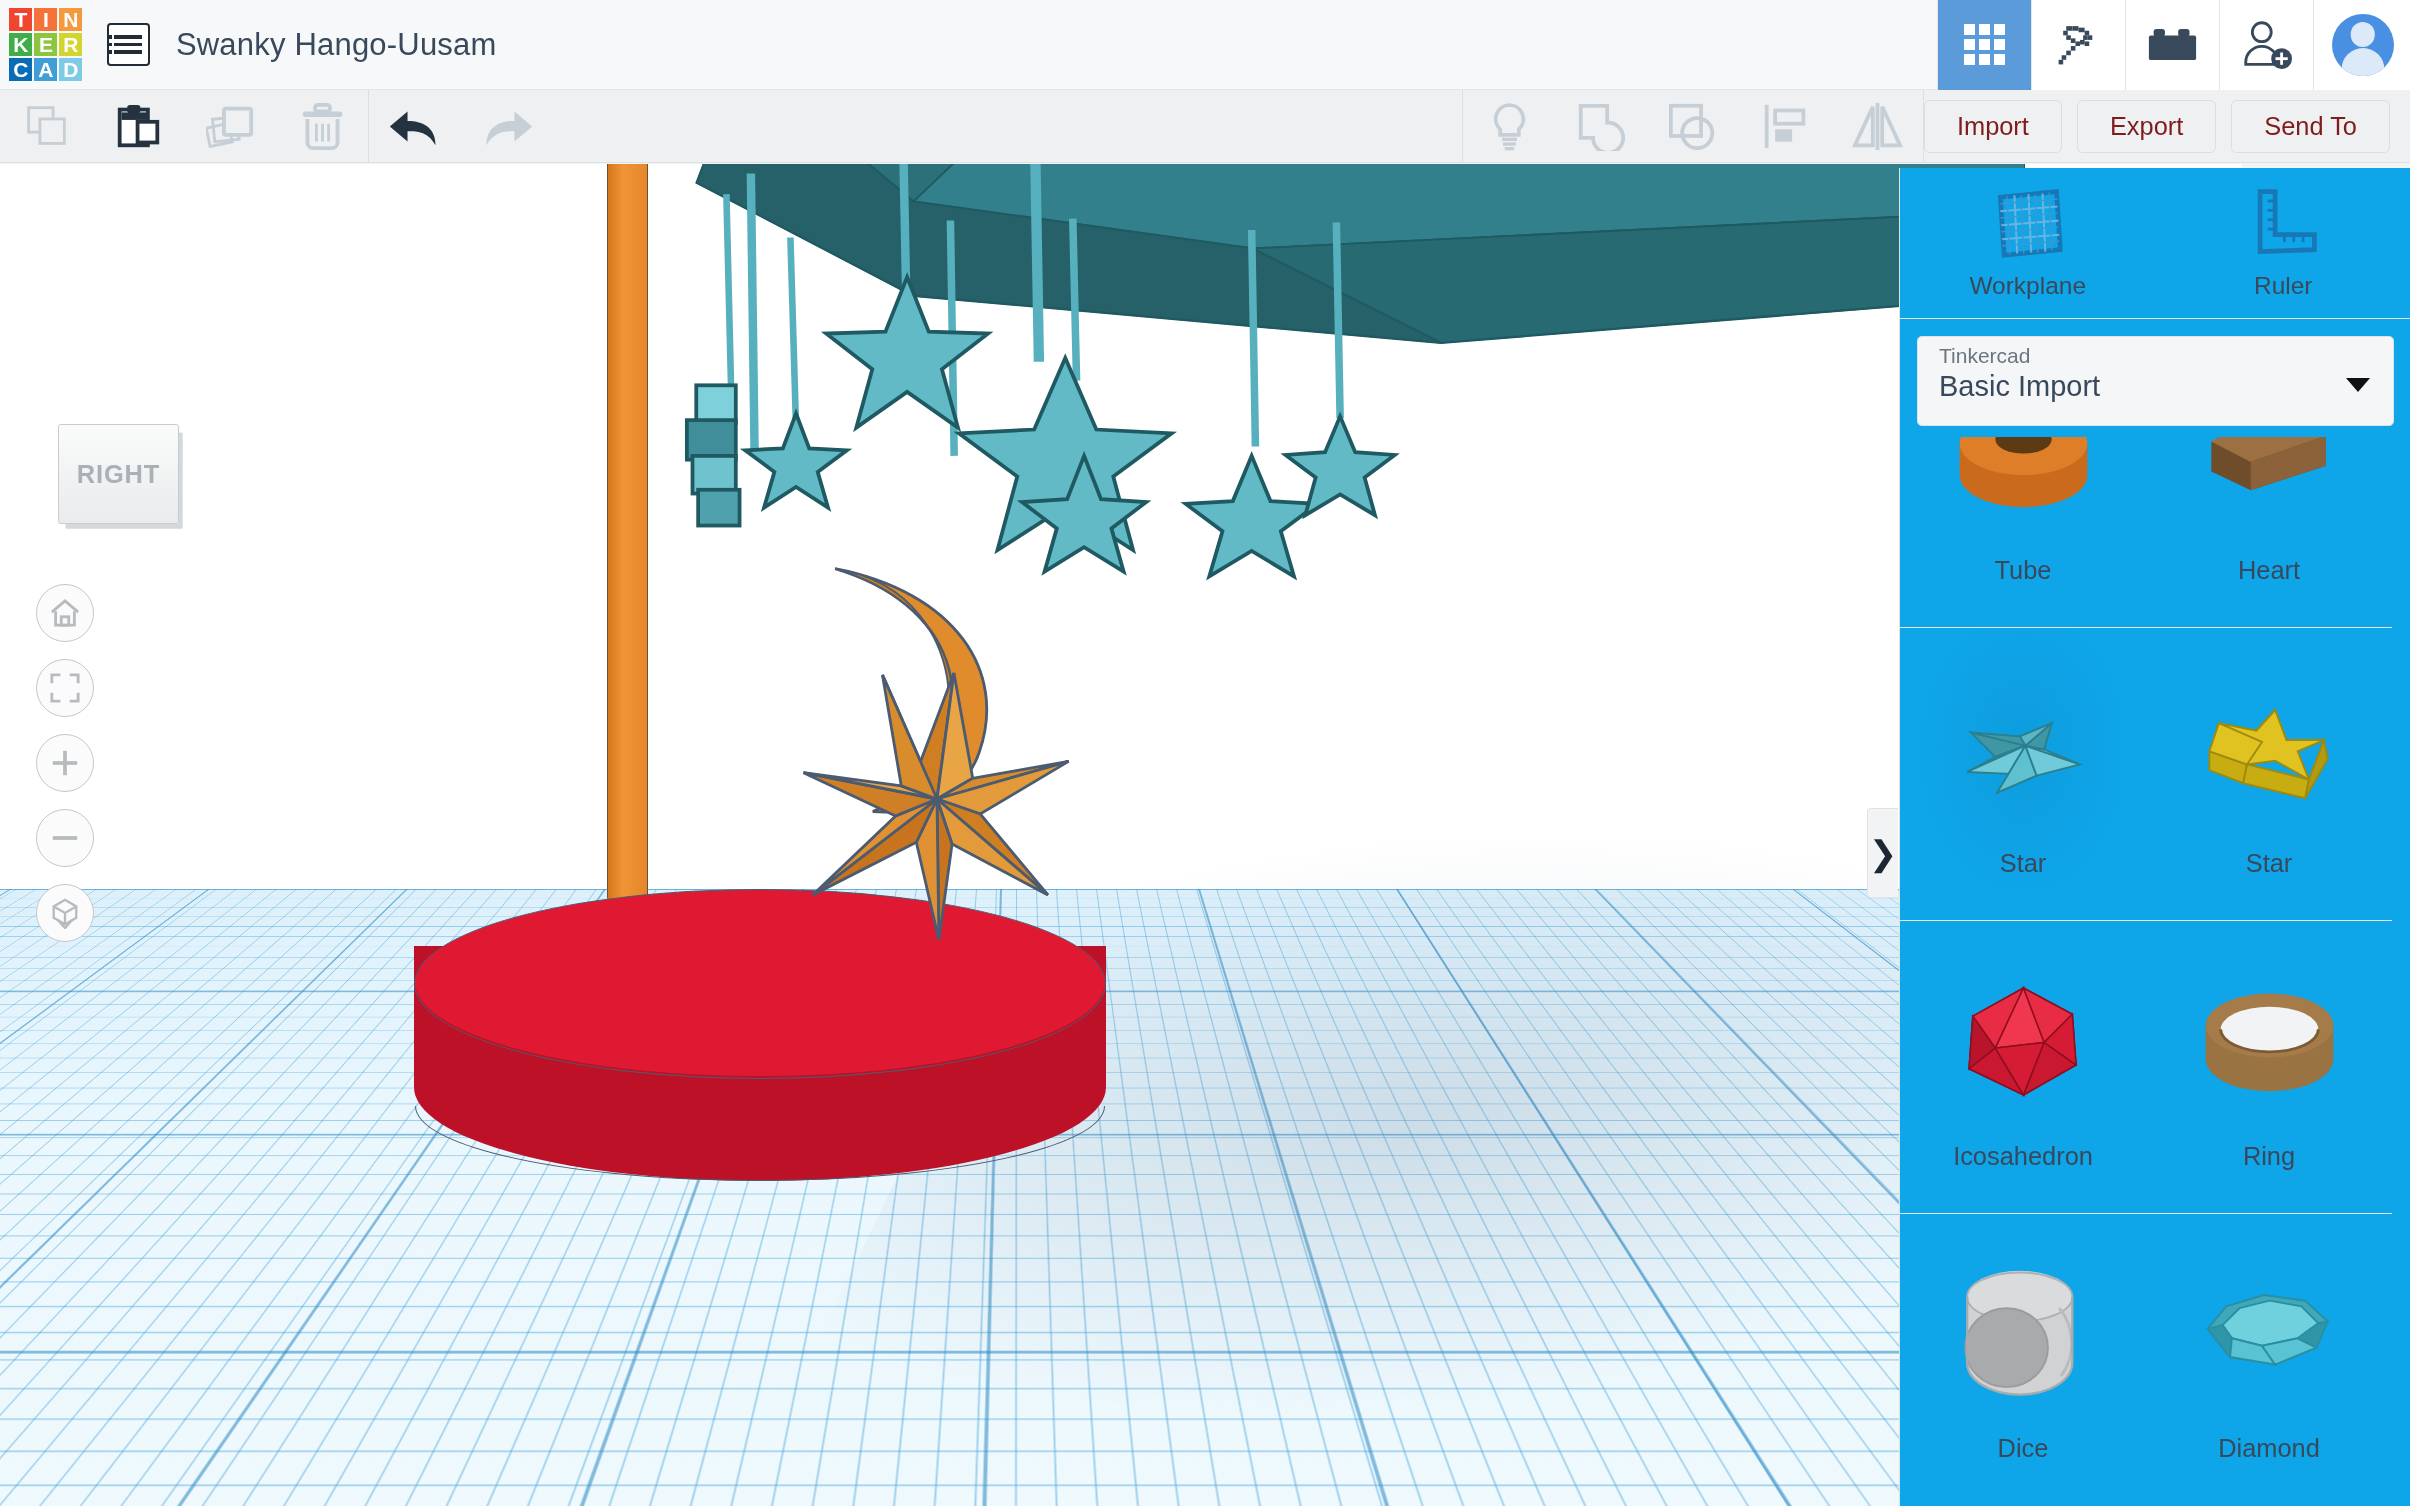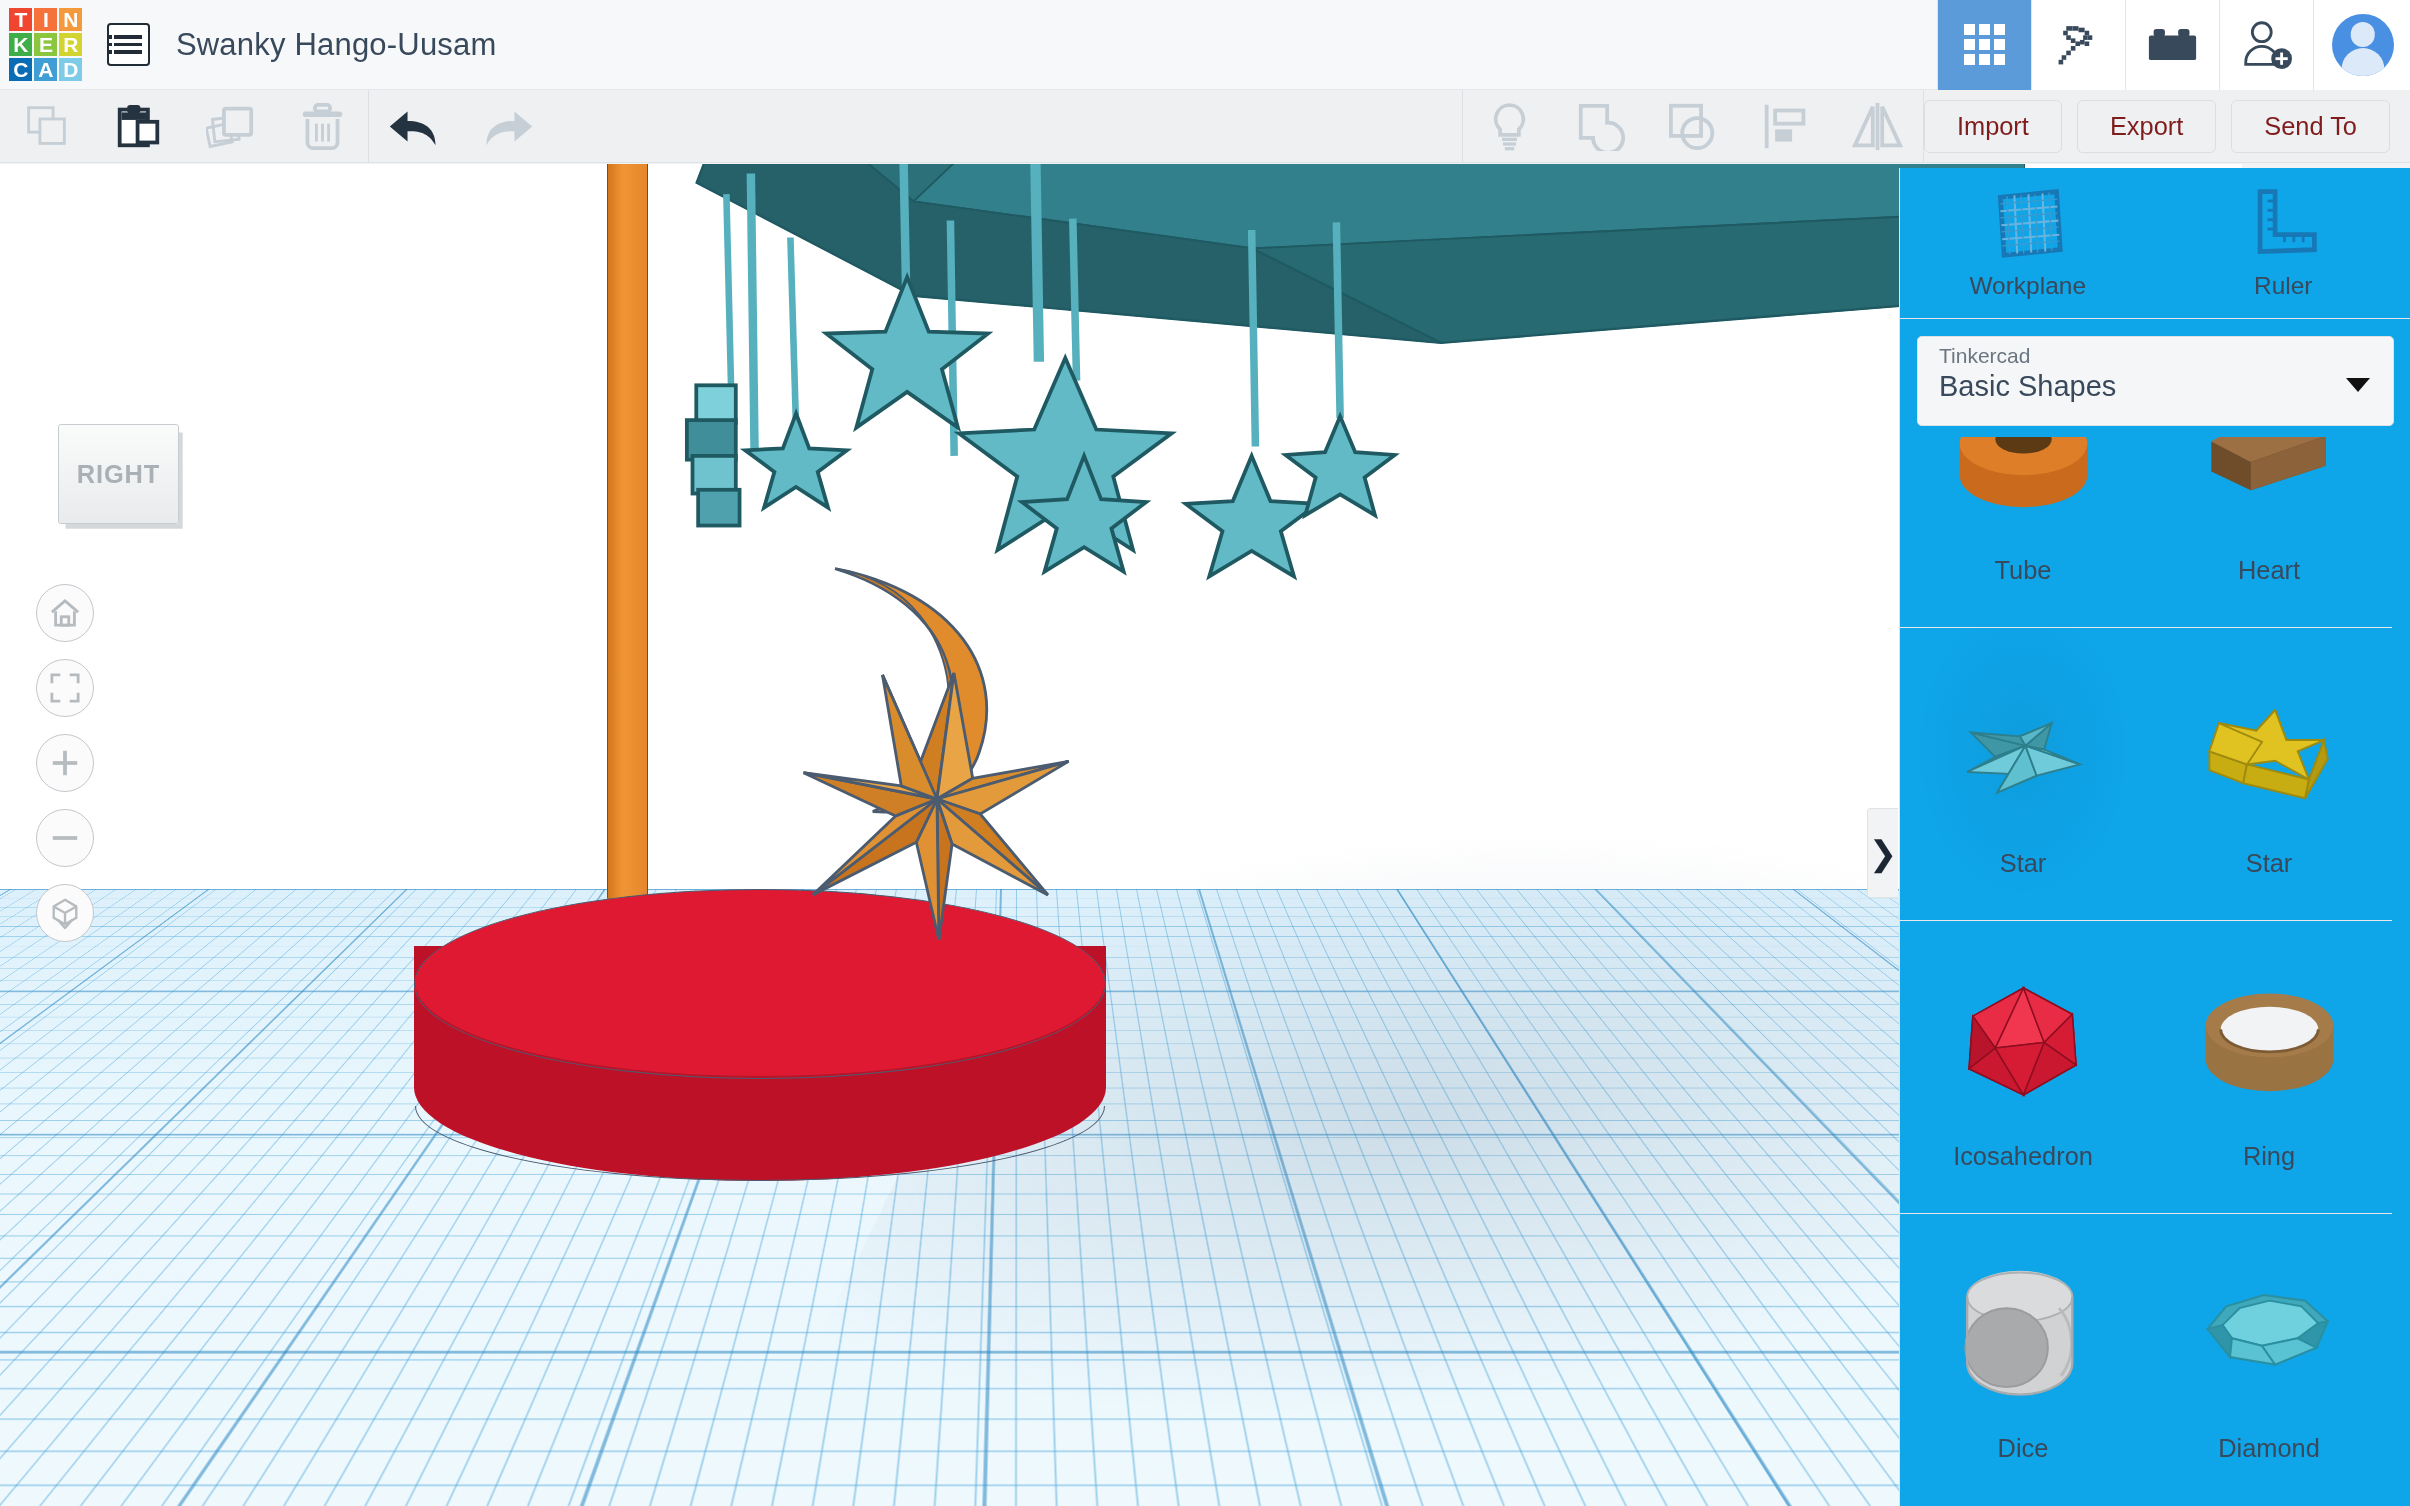--- a/index.html
+++ b/index.html
@@ -581,21 +581,21 @@
               <line x1="50" y1="52" x2="50" y2="60"></line>
             <line x1="60" y1="52" x2="60" y2="60"></line>
           </g>
         </svg>
         <div class="wp-label">Ruler</div>
       </div>
     </div>
 
     <div class="category-select">
       <div class="cat-small">Tinkercad</div>
-      <div class="cat-big">Basic Shapes</div>
+      <div class="cat-big">Basic Import</div>
       <span class="cat-caret"></span>
     </div>
 
     <div class="shape-grid">
       <div class="shape-scroll">
 
         <div class="shape-cell">
           <div class="shape-art">
             <svg width="169" height="141" viewBox="0 0 180 150">
               <path d="M22 62 L22 96 A68 34 0 0 0 158 96 L158 62 Z" fill="#c96a1d"></path>

